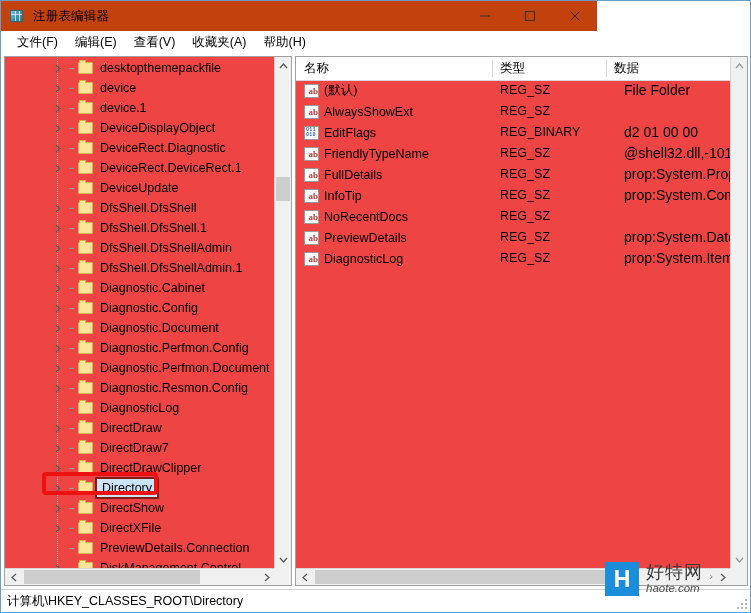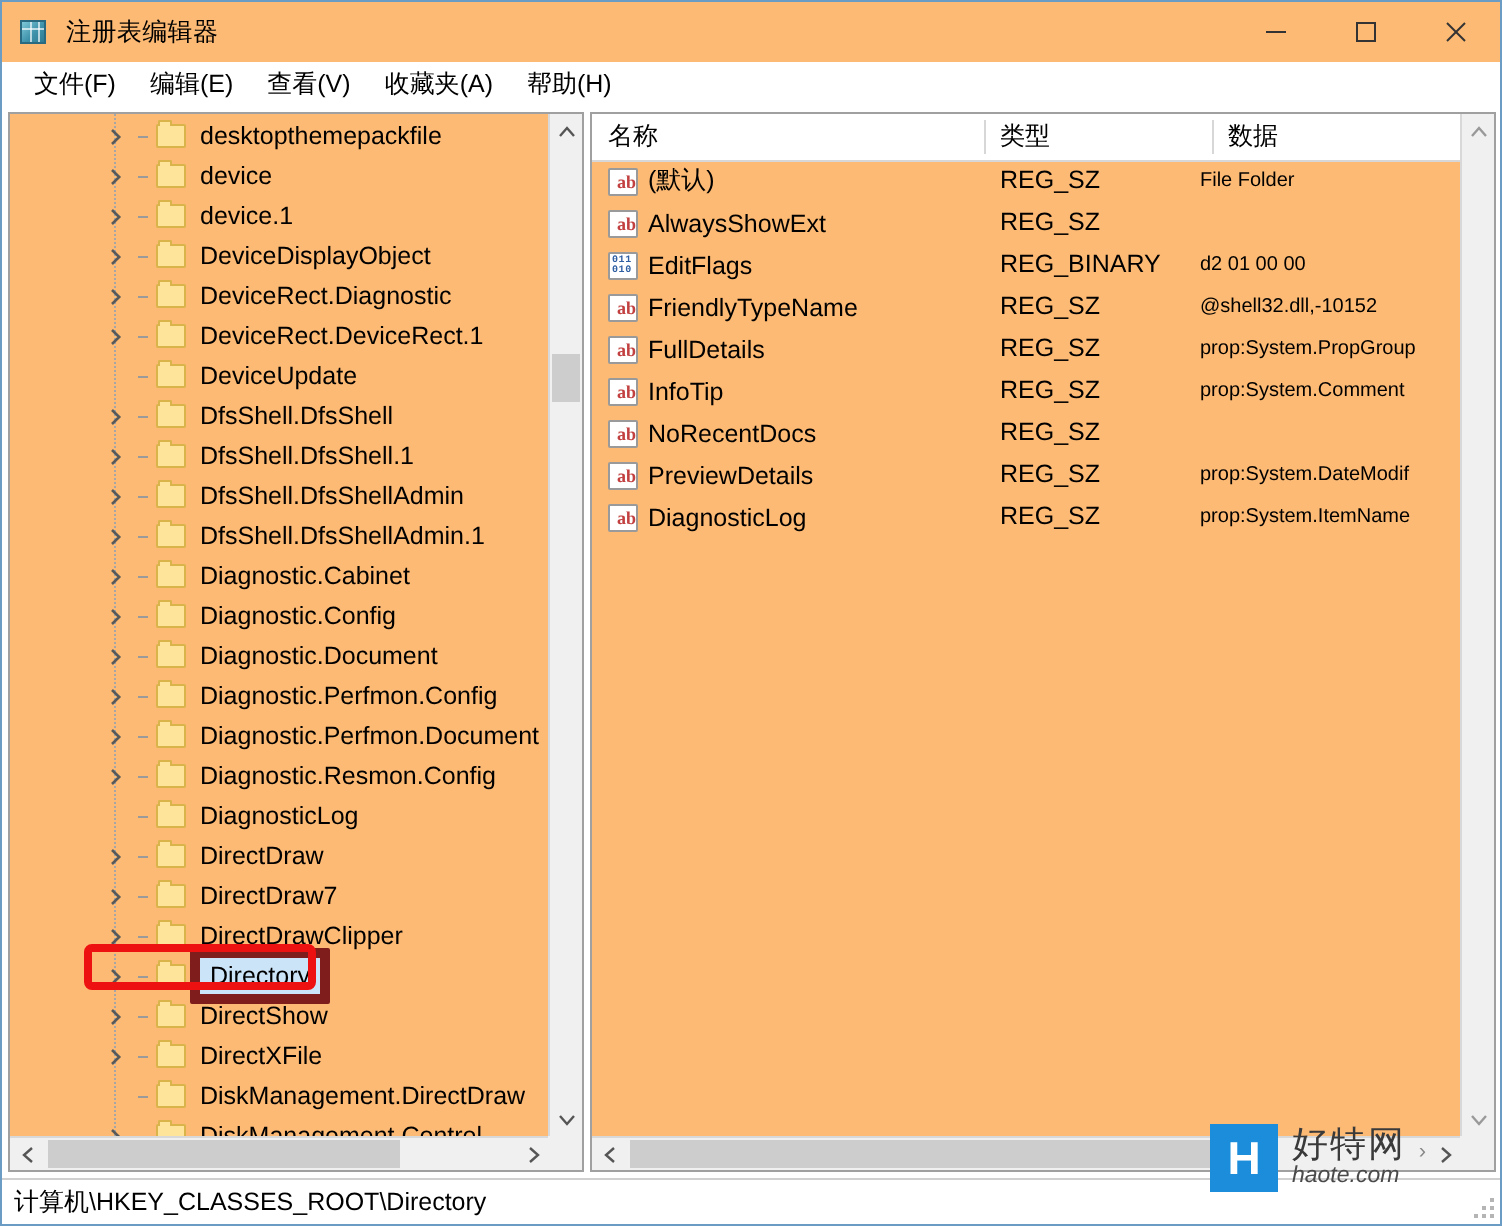--- a/index.html
+++ b/index.html
@@ -19,23 +19,23 @@
     background: #ffffff;
     border: 1px solid #6a9cc4;
     box-sizing: border-box;
     overflow: hidden;
   }
 
   
   .titlebar {
     position: absolute;
     left: 0; top: 0;
-    width: 749px;
+    width: 596px;
     height: 30px;
-    background: #fdba74;
+    background: #c2410c;
     display: flex;
     align-items: center;
   }
   .app-icon {
     width: 16px; height: 16px;
     margin-left: 8px;
     position: relative;
     flex: 0 0 auto;
   }
   .app-icon .cube {
@@ -99,21 +99,21 @@
   .menu-item {
     font-size: 12.5px;
     color: #000000;
     padding: 2px 9px 2px 8px;
     white-space: nowrap;
   }
 
   
   .pane {
     position: absolute;
-    background: #fdba74;
+    background: #ef4444;
     border: 1px solid #a0a0a0;
     box-sizing: border-box;
     overflow: hidden;
   }
   #tree-pane {
     left: 3px;
     top: 55px;
     width: 288px;
     height: 530px;
   }
@@ -193,21 +193,21 @@
   .tree-label {
     font-size: 12.5px;
     color: #000000;
     padding-left: 5px;
     padding-right: 6px;
     line-height: 20px;
     border-radius: 1px;
   }
   .tree-row.selected .tree-label {
     background: #cce4f7;
-    border: 5px solid #7f1d1d;
+    border: 2px solid #7f1d1d;
     padding: 0 5px;
     margin-left: 0;
     line-height: 18px;
     height: 18px;
   }
 
   
   .tree-vline {
     position: absolute;
     left: 52px;
@@ -324,25 +324,25 @@
   .vrow .c-type {
     position: absolute;
     left: 204px; top: 0;
     height: 21px;
     line-height: 21px;
     font-size: 12.5px;
     color: #000000;
   }
   .vrow .c-data {
     position: absolute;
-    left: 304px; top: 0;
+    left: 328px; top: 0;
     width: 117px;
     height: 21px;
     line-height: 21px;
-    font-size: 10px;
+    font-size: 14px;
     color: #000000;
     overflow: hidden;
   }
   .vname-text {
     font-size: 12.5px;
     color: #000000;
     padding-left: 5px;
   }
 
   
@@ -873,21 +873,21 @@
           </div>
           <div class="tree-row">
             <div class="tree-indent"></div>
             <div class="chev"></div>
             <div class="dots">
               <i></i>
             </div>
             <div class="folder">
               <div class="fo"></div>
             </div>
-            <div class="tree-label">DiskManagement.DirectDraw</div>
+            <div class="tree-label">PreviewDetails.Connection</div>
           </div>
           <div class="tree-row">
             <div class="tree-indent"></div>
             <div class="chev">
               <svg width="6" height="9" viewBox="0 0 6 9">
                 <polyline points="1,1 4.6,4.5 1,8" fill="none" stroke="#595959" stroke-width="1.3"></polyline>
               </svg>
             </div>
             <div class="dots">
               <i></i>

